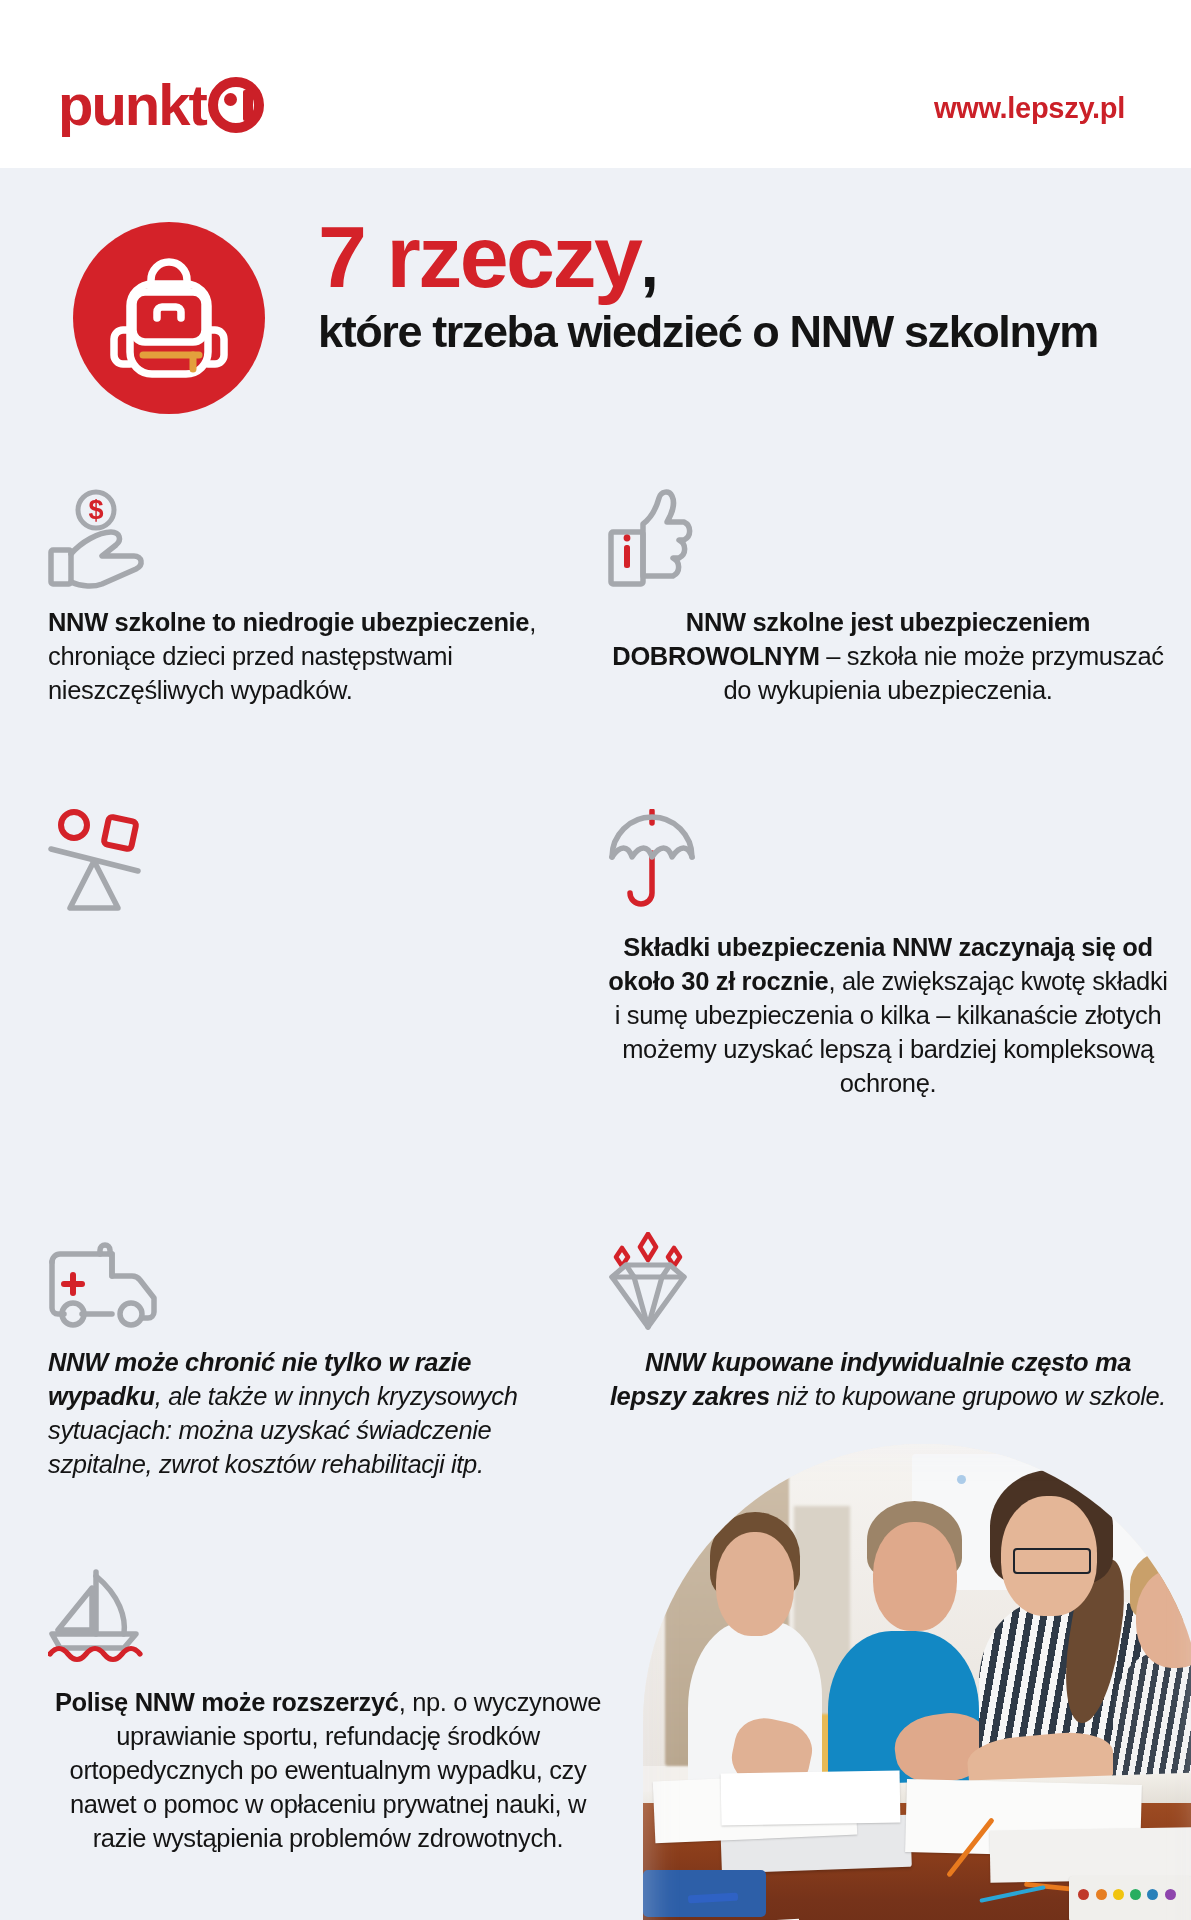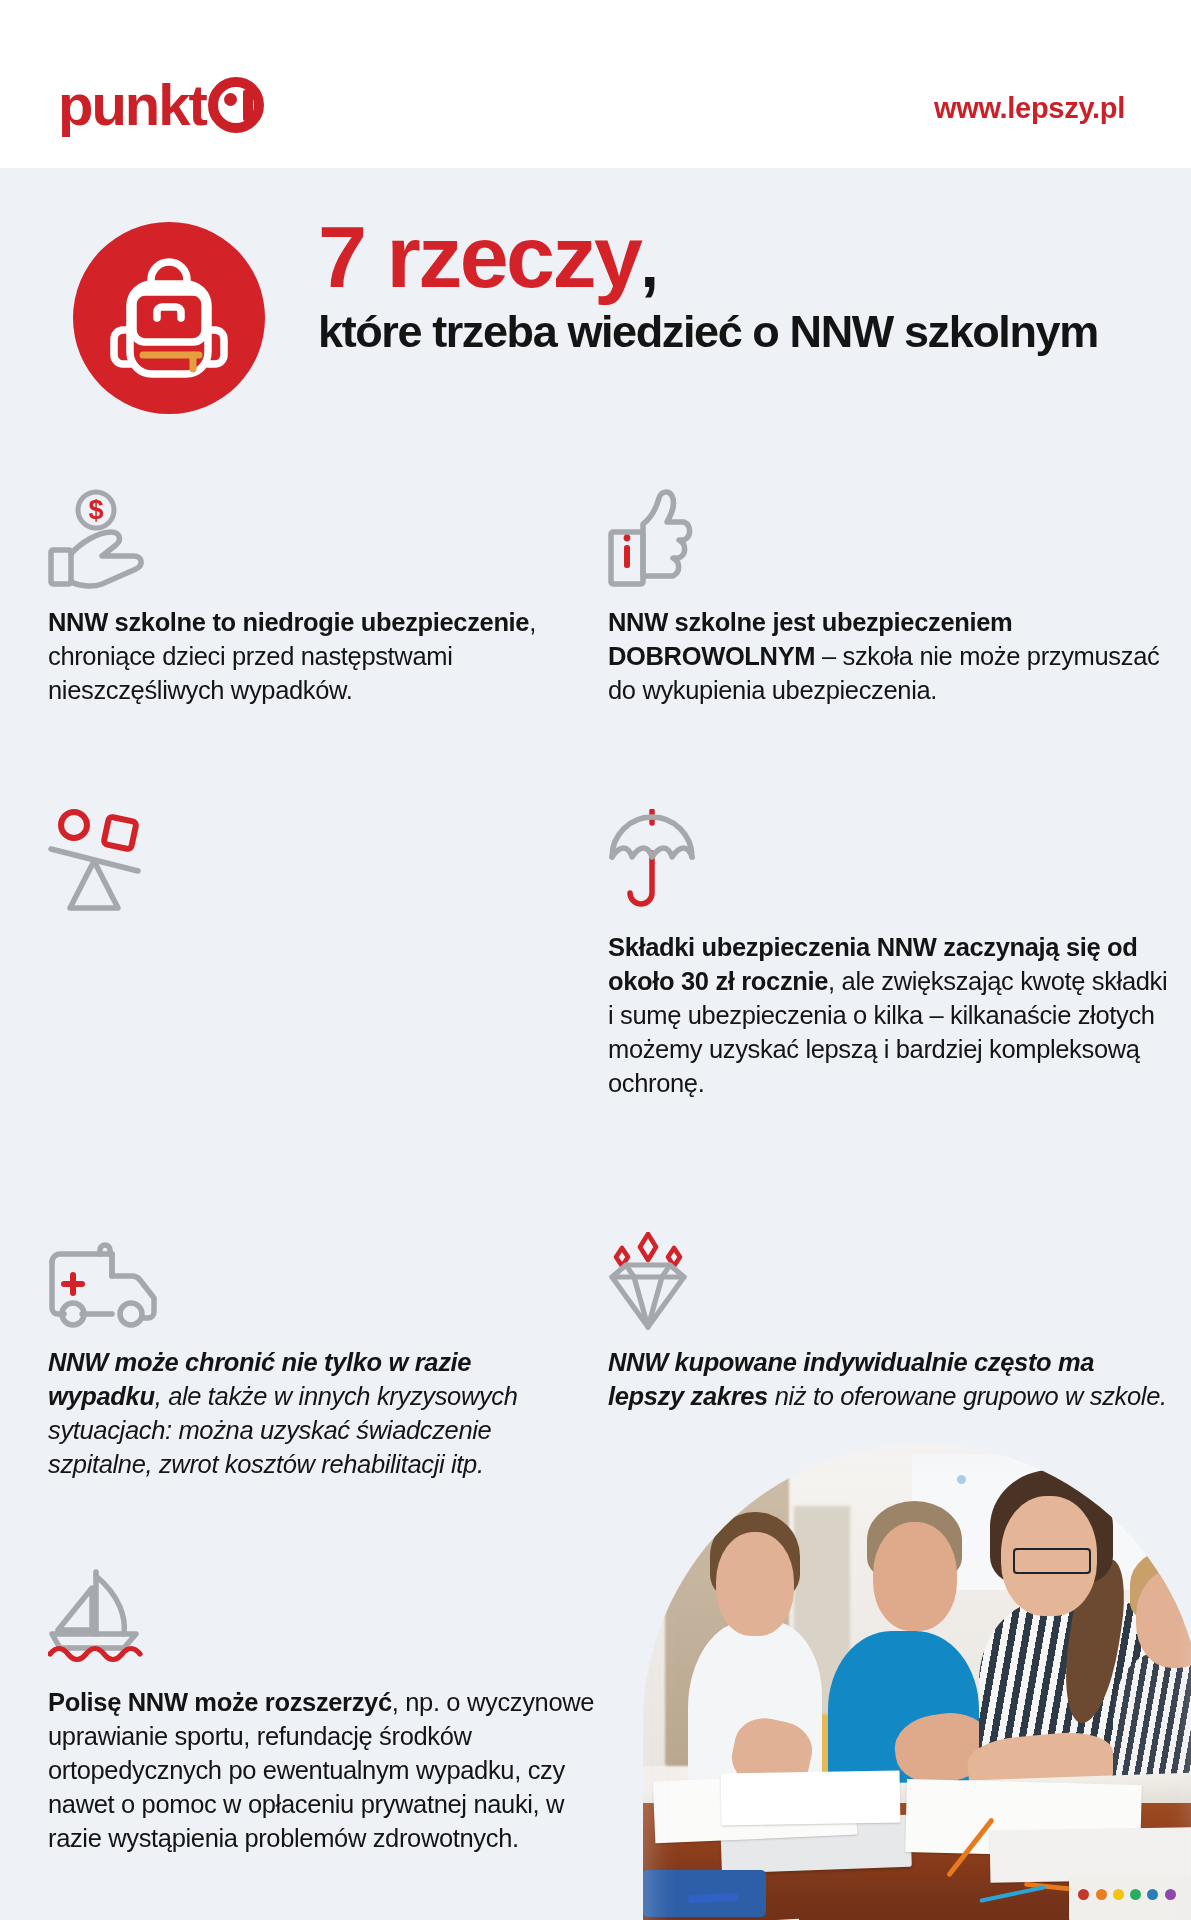--- a/index.html
+++ b/index.html
@@ -170,21 +170,21 @@
 
   
   .col-l { left: 48px; }
   .col-r { left: 608px; }
 
   .row-1 { top: 0; }
   .row-2 { top: 325px; }
   .row-3 { top: 740px; font-style: italic; }
   .row-4 { top: 1080px; }
 
-  .fact.wide { width: 560px; }
+  .fact.wide { width: 560px; text-align: center; }
 
   
   .photo {
     position: absolute;
     right: -12px;
     bottom: 0;
     width: 560px;
     height: 520px;
     border-radius: 280px 280px 0 0;
     overflow: hidden;
@@ -410,21 +410,21 @@
           <g fill="none" stroke="#a5a8ad" stroke-width="5.2" stroke-linejoin="round" stroke-linecap="round">
             <path d="M4 45 h72 L40 95 z"></path>
             <path d="M4 45 l14 -12 h44 l14 12"></path>
             <line x1="18" y1="33" x2="26" y2="45"></line>
             <line x1="62" y1="33" x2="54" y2="45"></line>
             <line x1="26" y1="45" x2="40" y2="95"></line>
             <line x1="54" y1="45" x2="40" y2="95"></line>
           </g>
         </svg>
       </div>
-      <div class="body"><b>NNW kupowane indywidualnie często ma lepszy zakres</b><span> niż to oferowane grupowo w szkole.</span></div>
+      <div class="body"><b>NNW kupowane indywidualnie często ma lepszy zakres</b><span> niż to kupowane grupowo w szkole.</span></div>
     </div>
 
     <div class="fact wide col-l row-4">
       <div class="icon">
         <svg width="140" height="104" viewBox="0 0 140 104">
           <g fill="none" stroke="#a5a8ad" stroke-width="5.5" stroke-linecap="round" stroke-linejoin="round">
             <path d="M48 4 v62"></path>
             <path d="M48 8 c24 20 30 42 28 58"></path>
             <path d="M44 20 L10 62 h34 z"></path>
             <path d="M4 66 h84 l-12 14 H12 z"></path>

